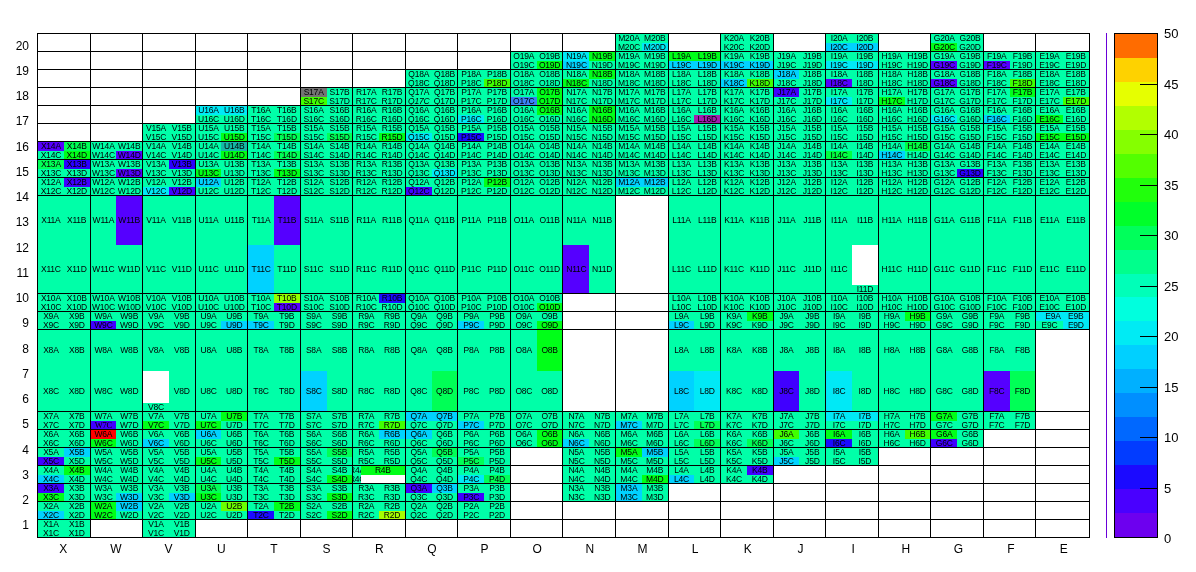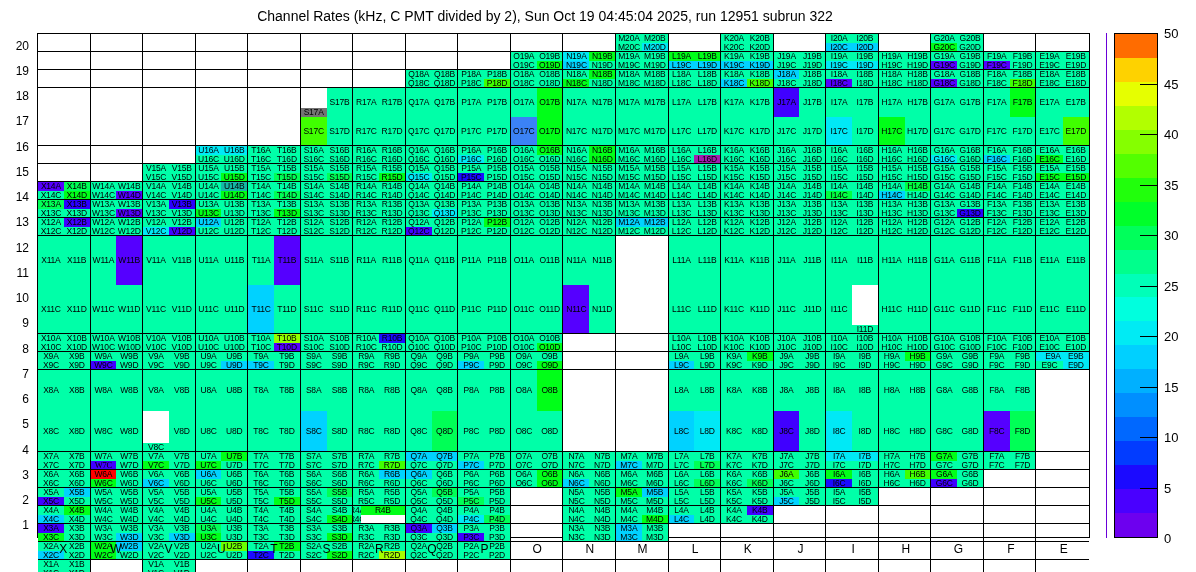--- a/index.html
+++ b/index.html
@@ -74,21 +74,20 @@
   #cbaxis{
     position:absolute; left:1106px; top:33px; width:1px; height:505px;
     background:#6a00d8;
   }
 </style>
 </head>
 <body>
 
 <div id="root">
 
-  <div id="title">Channel Rates (kHz, C PMT divided by 2), Sun Oct 19 04:45:04 2025, run 12951 subrun 322</div>
 
   <div id="plot">
     <div id="grid">
         <div class="cell">
           <div class="sub empty"></div>
           <div class="sub empty"></div>
           <div class="sub empty"></div>
           <div class="sub empty"></div>
         </div>
         <div class="cell">
@@ -469,35 +468,35 @@
           <div class="sub empty"></div>
           <div class="sub empty"></div>
         </div>
         <div class="cell">
           <div class="sub empty"></div>
           <div class="sub empty"></div>
           <div class="sub empty"></div>
           <div class="sub empty"></div>
         </div>
         <div class="cell">
-          <div class="sub" title="S17A = 33 kHz" style="background: #737373; margin-top: 20px;">S17A</div>
+          <div class="sub" title="S17A = 33 kHz" style="background: #737373;">S17A</div>
           <div class="sub" title="S17B = 26 kHz" style="background: rgb(0, 255, 168);">S17B</div>
           <div class="sub" title="S17C = 36 kHz" style="background: rgb(64, 255, 0);">S17C</div>
           <div class="sub" title="S17D = 26 kHz" style="background: rgb(0, 255, 168);">S17D</div>
         </div>
         <div class="cell">
           <div class="sub" title="R17A = 26 kHz" style="background: rgb(0, 255, 168);">R17A</div>
           <div class="sub" title="R17B = 26 kHz" style="background: rgb(0, 255, 168);">R17B</div>
           <div class="sub" title="R17C = 26 kHz" style="background: rgb(0, 255, 168);">R17C</div>
           <div class="sub" title="R17D = 26 kHz" style="background: rgb(0, 255, 168);">R17D</div>
         </div>
         <div class="cell">
           <div class="sub" title="Q17A = 26 kHz" style="background: rgb(0, 255, 168);">Q17A</div>
           <div class="sub" title="Q17B = 26 kHz" style="background: rgb(0, 255, 168);">Q17B</div>
-          <div class="sub" title="Q17C = 26 kHz" style="background: rgb(0, 255, 168);">Q17C</div>
+          <div class="sub" title="Q17C = 26 kHz" style="background: rgb(0, 255, 168); font-style: italic;">Q17C</div>
           <div class="sub" title="Q17D = 26 kHz" style="background: rgb(0, 255, 168);">Q17D</div>
         </div>
         <div class="cell">
           <div class="sub" title="P17A = 26 kHz" style="background: rgb(0, 255, 168);">P17A</div>
           <div class="sub" title="P17B = 26 kHz" style="background: rgb(0, 255, 168);">P17B</div>
           <div class="sub" title="P17C = 26 kHz" style="background: rgb(0, 255, 168);">P17C</div>
           <div class="sub" title="P17D = 26 kHz" style="background: rgb(0, 255, 168);">P17D</div>
         </div>
         <div class="cell">
           <div class="sub" title="O17A = 26 kHz" style="background: rgb(0, 255, 168);">O17A</div>

